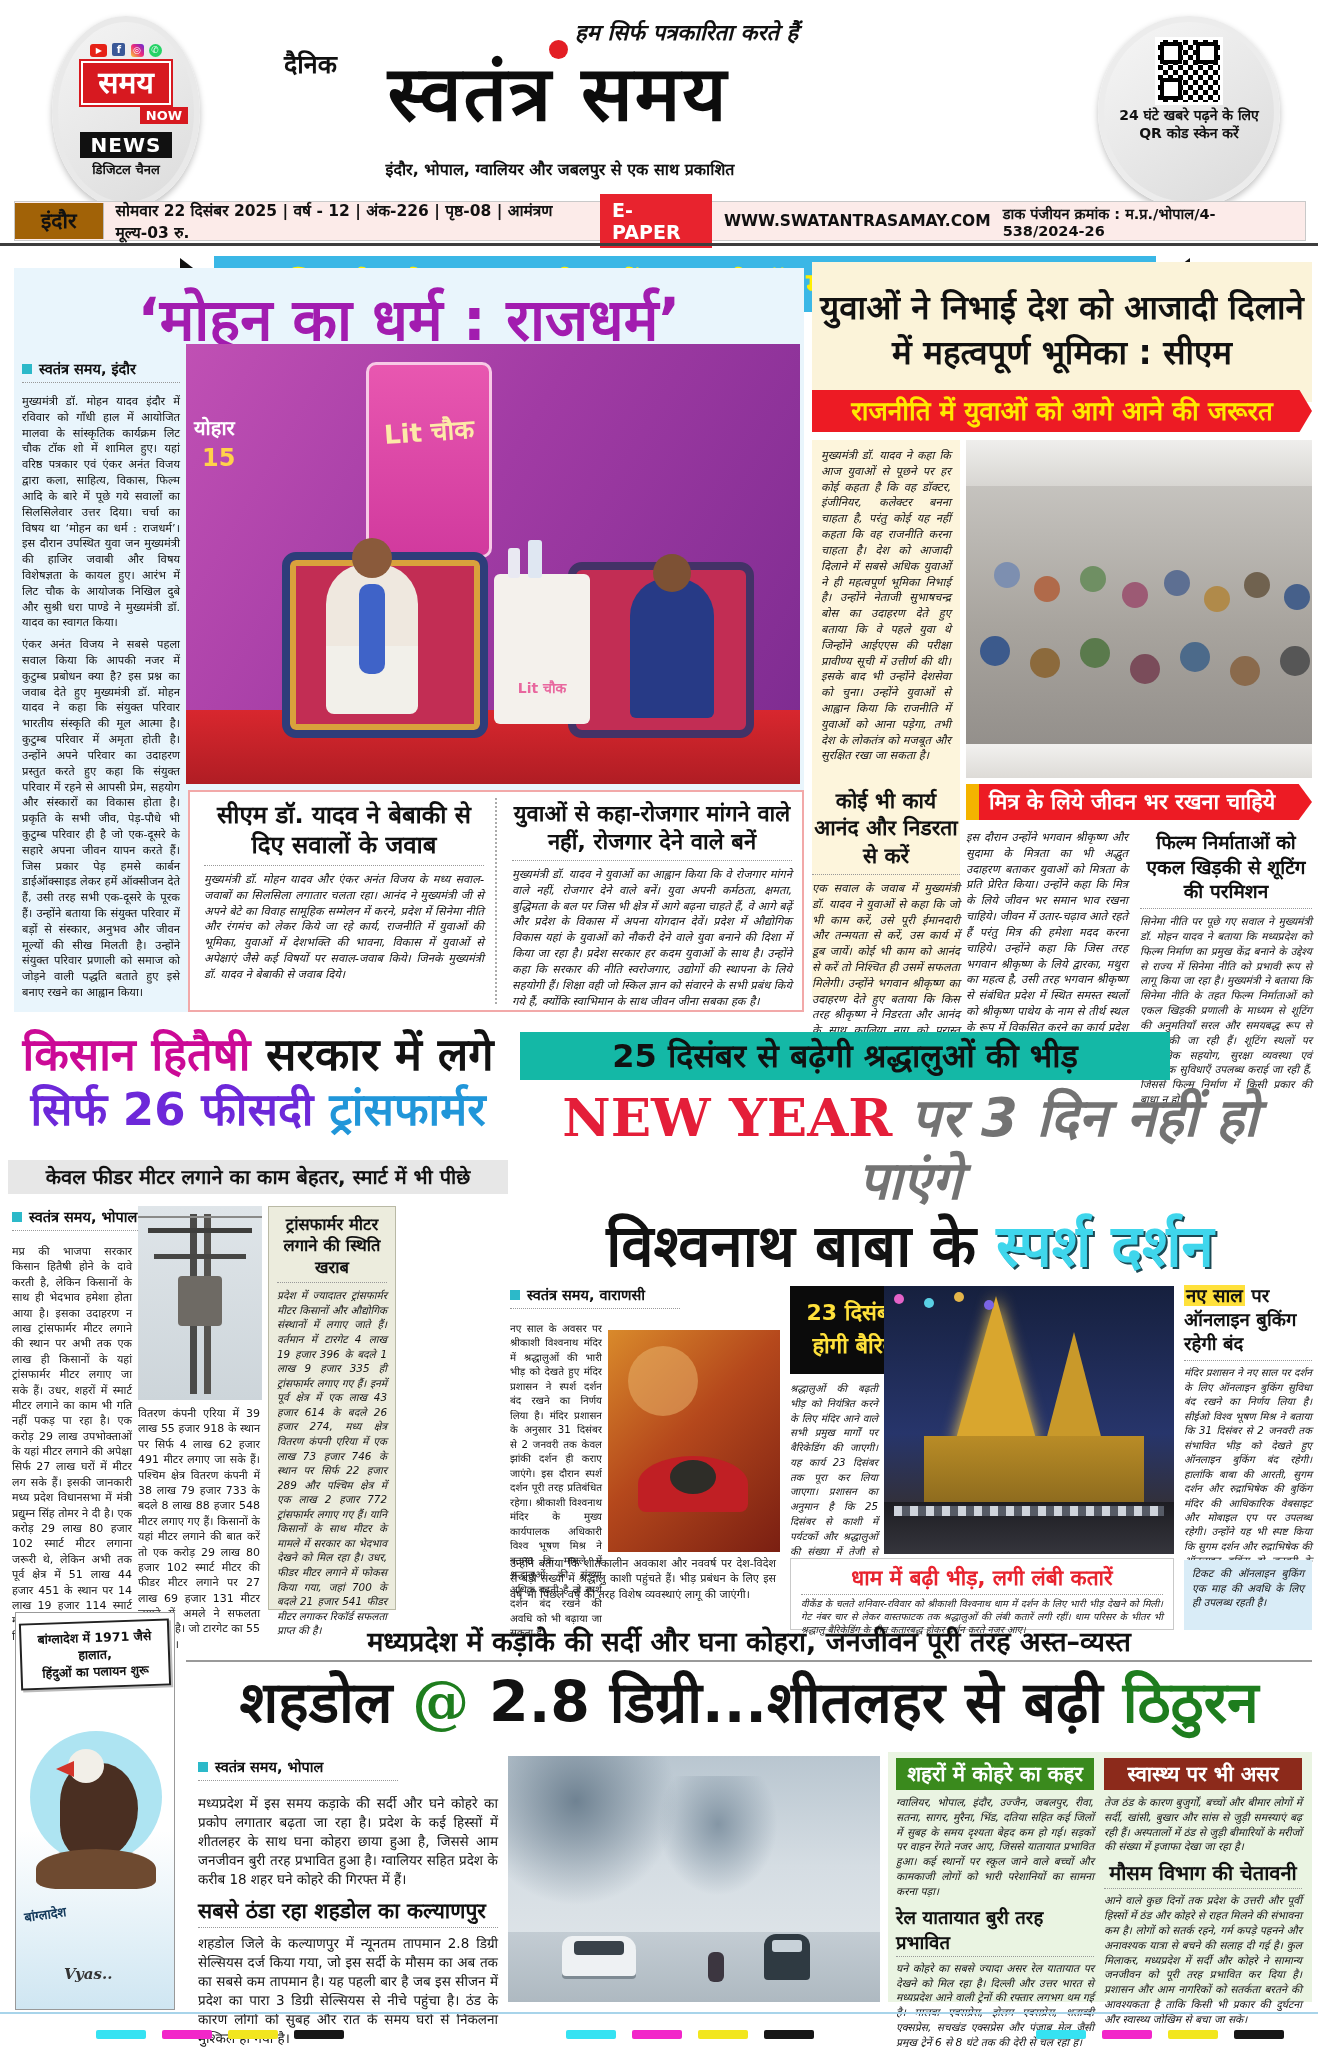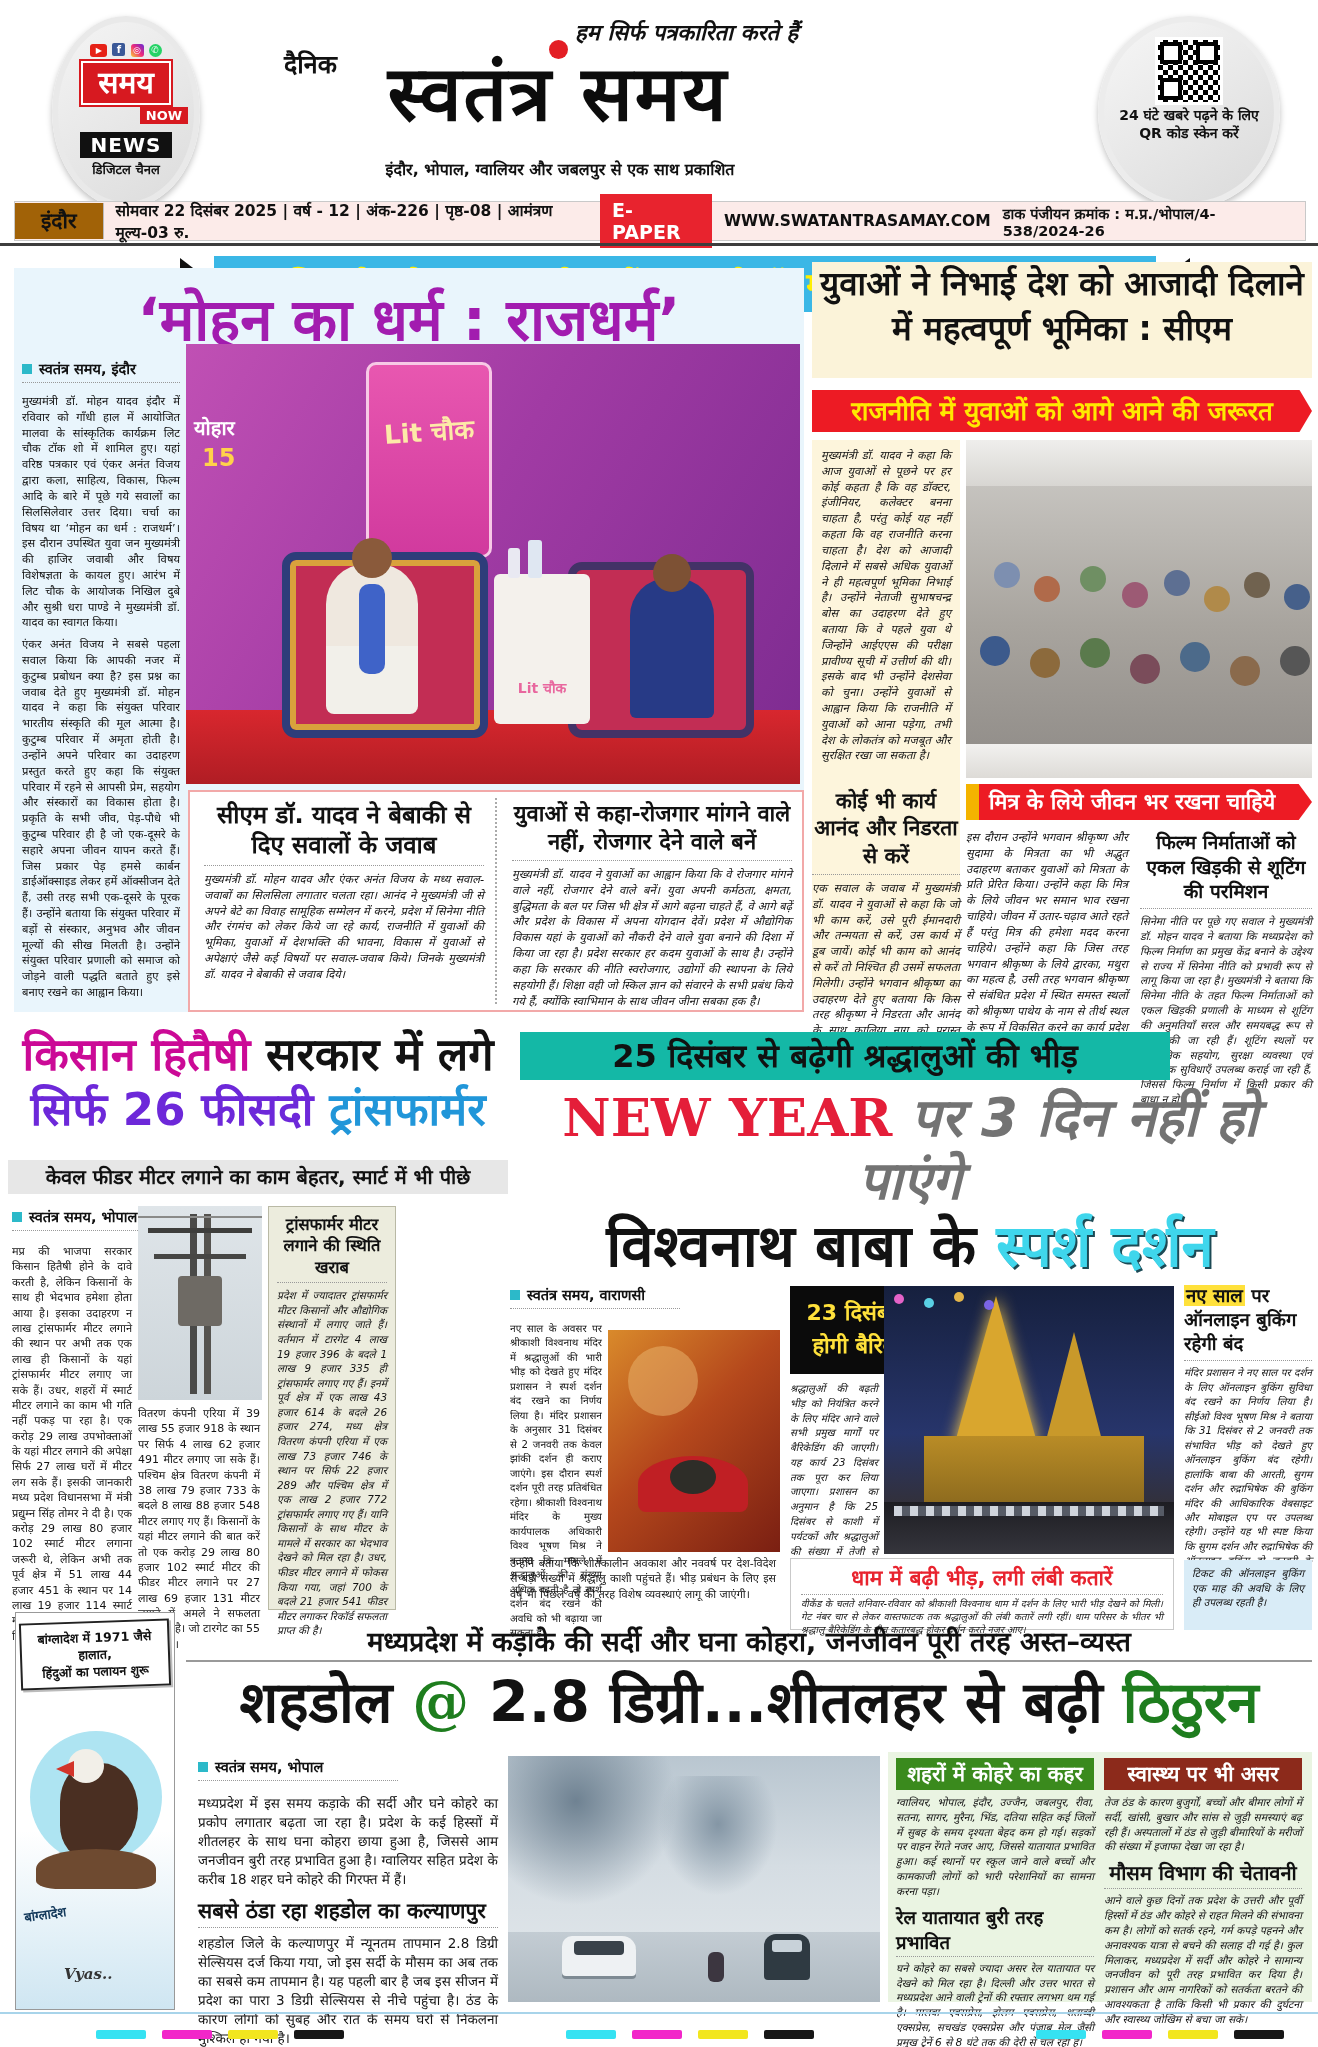--- a/index.html
+++ b/index.html
@@ -63,21 +63,21 @@
 
   <div class="abs" style="left:14px;top:283px;width:170px;height:2px;background:#111;"></div>
   <div class="abs tri-r" style="left:180px;top:258px;"></div>
   <div class="abs b ctr" style="left:214px;top:256px;width:942px;height:56px;line-height:56px;background:#3ab7e6;color:#ffef00;font-size:31px;">लिट चौक के रूबरू कार्यक्रम में मुख्यमंत्री डॉ. मोहन के कायल हुए युवा</div>
   <div class="abs tri-l" style="left:1156px;top:258px;"></div>
   <div class="abs" style="left:1190px;top:283px;width:114px;height:2px;background:#111;"></div>
 
   <div class="abs" style="left:14px;top:268px;width:790px;height:744px;background:#e9f5fc;"></div>
   <div class="abs b ctr" style="left:16px;top:278px;width:786px;font-size:58px;color:#a21caf;">‘मोहन का धर्म : राजधर्म’</div>
 
-  <div class="abs b ctr" style="left:812px;top:262px;width:500px;height:116px;background:#fbf3d9;font-size:33px;line-height:1.35;padding-top:0;">युवाओं ने निभाई देश को आजादी दिलाने में महत्वपूर्ण भूमिका : सीएम</div>
+  <div class="abs b ctr" style="left:812px;top:262px;width:500px;height:116px;background:#fbf3d9;font-size:33px;line-height:1.35;padding-top:24px;">युवाओं ने निभाई देश को आजादी दिलाने में महत्वपूर्ण भूमिका : सीएम</div>
   <div class="abs b ctr" style="left:812px;top:390px;width:500px;height:42px;line-height:42px;background:#ed1b24;color:#ffe900;font-size:26px;clip-path:polygon(0 0,97.5% 0,100% 50%,97.5% 100%,0 100%);">राजनीति में युवाओं को आगे आने की जरूरत</div>
 
   <div class="abs byline" style="left:22px;top:358px;width:158px;"><span class="sq"></span><span>स्वतंत्र समय, इंदौर</span></div>
   <div class="abs" style="left:22px;top:394px;width:158px;height:600px;">
     <p class="body-sm" style="margin:0 0 6px;">मुख्यमंत्री डॉ. मोहन यादव इंदौर में रविवार को गाँधी हाल में आयोजित मालवा के सांस्कृतिक कार्यक्रम लिट चौक टॉक शो में शामिल हुए। यहां वरिष्ठ पत्रकार एवं एंकर अनंत विजय द्वारा कला, साहित्य, विकास, फिल्म आदि के बारे में पूछे गये सवालों का सिलसिलेवार उत्तर दिया। चर्चा का विषय था ‘मोहन का धर्म : राजधर्म’। इस दौरान उपस्थित युवा जन मुख्यमंत्री की हाजिर जवाबी और विषय विशेषज्ञता के कायल हुए। आरंभ में लिट चौक के आयोजक निखिल दुबे और सुश्री धरा पाण्डे ने मुख्यमंत्री डॉ. यादव का स्वागत किया।</p>
     <p class="body-sm" style="margin:0;">एंकर अनंत विजय ने सबसे पहला सवाल किया कि आपकी नजर में कुटुम्ब प्रबोधन क्या है? इस प्रश्न का जवाब देते हुए मुख्यमंत्री डॉ. मोहन यादव ने कहा कि संयुक्त परिवार भारतीय संस्कृति की मूल आत्मा है। कुटुम्ब परिवार में अमृता होती है। उन्होंने अपने परिवार का उदाहरण प्रस्तुत करते हुए कहा कि संयुक्त परिवार में रहने से आपसी प्रेम, सहयोग और संस्कारों का विकास होता है। प्रकृति के सभी जीव, पेड़-पौधे भी कुटुम्ब परिवार ही है जो एक-दूसरे के सहारे अपना जीवन यापन करते हैं। जिस प्रकार पेड़ हमसे कार्बन डाईऑक्साइड लेकर हमें ऑक्सीजन देते हैं, उसी तरह सभी एक-दूसरे के पूरक हैं। उन्होंने बताया कि संयुक्त परिवार में बड़ों से संस्कार, अनुभव और जीवन मूल्यों की सीख मिलती है। उन्होंने संयुक्त परिवार प्रणाली को समाज को जोड़ने वाली पद्धति बताते हुए इसे बनाए रखने का आह्वान किया।</p>
   </div>
 
   <div class="abs photo" style="left:186px;top:344px;width:614px;height:440px;background:linear-gradient(120deg,#c050b4 0%,#a13ba4 45%,#7c2b90 100%);">
     <div style="position:absolute;left:180px;top:18px;width:120px;height:190px;background:linear-gradient(#e857b0,#d13a9e);border:3px solid #f7c9e6;border-radius:10px;text-align:center;">

